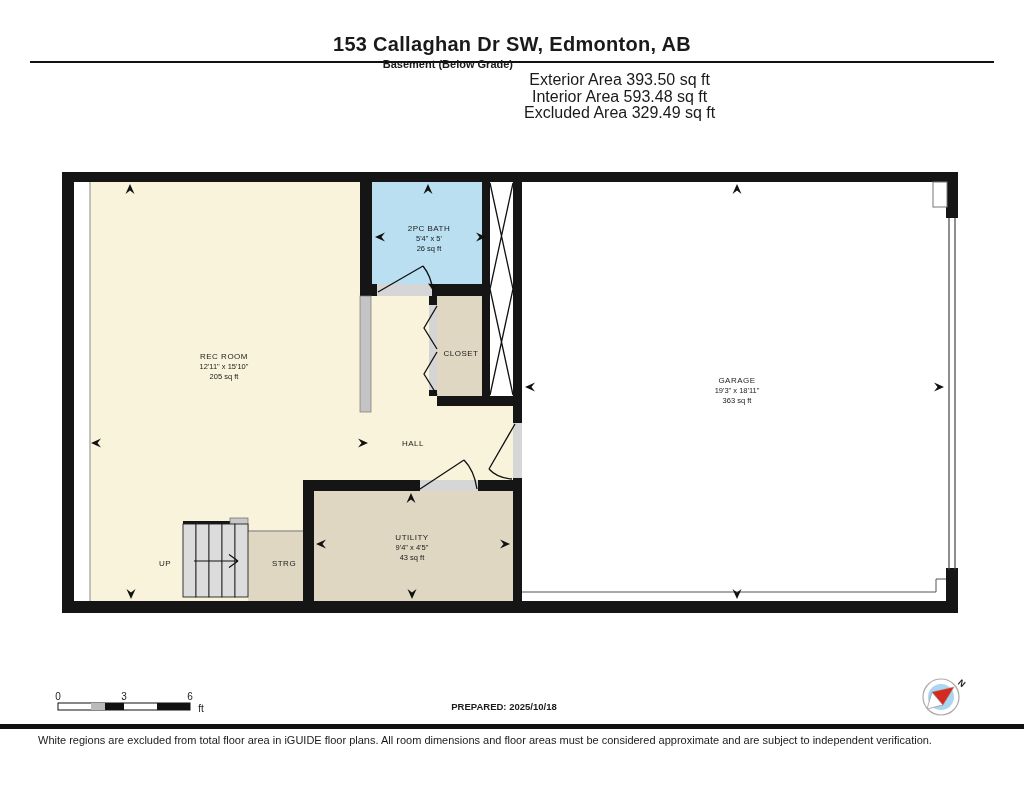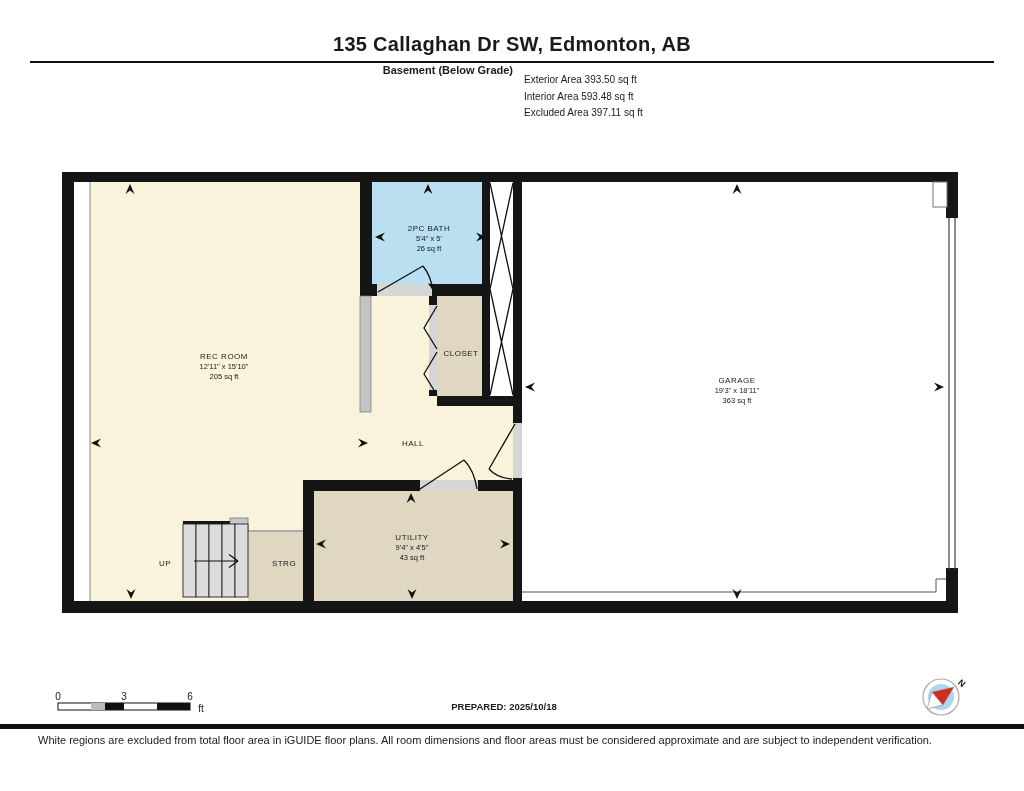--- a/index.html
+++ b/index.html
@@ -7,47 +7,47 @@
     width:1024px; height:791px; background:#ffffff;
     font-family:"Liberation Sans", sans-serif; color:#1a1a1a;
     position:relative; overflow:hidden;
   }
   .title {
     position:absolute; top:33px; left:0; width:1024px;
     text-align:center; font-size:20px; font-weight:bold; letter-spacing:.3px;
   }
   .title-rule { position:absolute; top:61px; left:30px; width:964px; height:2px; background:#111; }
   .floor-label {
-    position:absolute; top:64px; left:280px; width:233px;
+    position:absolute; top:58px; left:280px; width:233px;
     text-align:right; font-size:11px; font-weight:bold;
   }
-  .areas { position:absolute; top:72px; left:524px; font-size:10px; line-height:16.5px; }
+  .areas { position:absolute; top:72px; left:524px; font-size:16px; line-height:16.5px;text-align:center; }
   .footer-rule { position:absolute; top:724px; left:0; width:1024px; height:5px; background:#111; }
   .footer-text { position:absolute; top:734px; left:38px; font-size:11px; }
   svg.plan { position:absolute; top:0; left:0; }
   svg text { fill:#1a1a1a; text-anchor:middle; font-family:"Liberation Sans", sans-serif; }
   svg text.rm  { font-size:8px; letter-spacing:.5px; }
   svg text.dim { font-size:7.5px; }
   svg text.scale-num { font-size:10px; }
   svg text.prep { font-size:9.5px; font-weight:bold; }
   svg text.north { font-size:9px; font-weight:bold; }
   .wall { fill:#151515; }
   .thr  { fill:#d6d6d6; }
   .doorline { stroke:#111; stroke-width:1.3; fill:none; }
 </style>
 </head>
 <body>
 
-<div class="title">135 Callaghan Dr SW, Edmonton, AB</div>
+<div class="title">153 Callaghan Dr SW, Edmonton, AB</div>
 <div class="title-rule"></div>
 <div class="floor-label">Basement (Below Grade)</div>
 <div class="areas">
   <div>Exterior Area 393.50 sq ft</div>
   <div>Interior Area 593.48 sq ft</div>
-  <div>Excluded Area 397.11 sq ft</div>
+  <div>Excluded Area 329.49 sq ft</div>
 </div>
 
 <svg class="plan" width="1024" height="791" viewBox="0 0 1024 791">
 
   <g>
     <rect x="74" y="182" width="439" height="421" fill="#FAF3DC"></rect>
     <rect x="74" y="182" width="16" height="419" fill="#ffffff"></rect>
     <line x1="90" y1="182" x2="90" y2="601" stroke="#888" stroke-width="1"></line>
     <rect x="522" y="182" width="425" height="421" fill="#FFFFFF"></rect>
     <rect x="372" y="182" width="110" height="102" fill="#B9DFF1"></rect>

